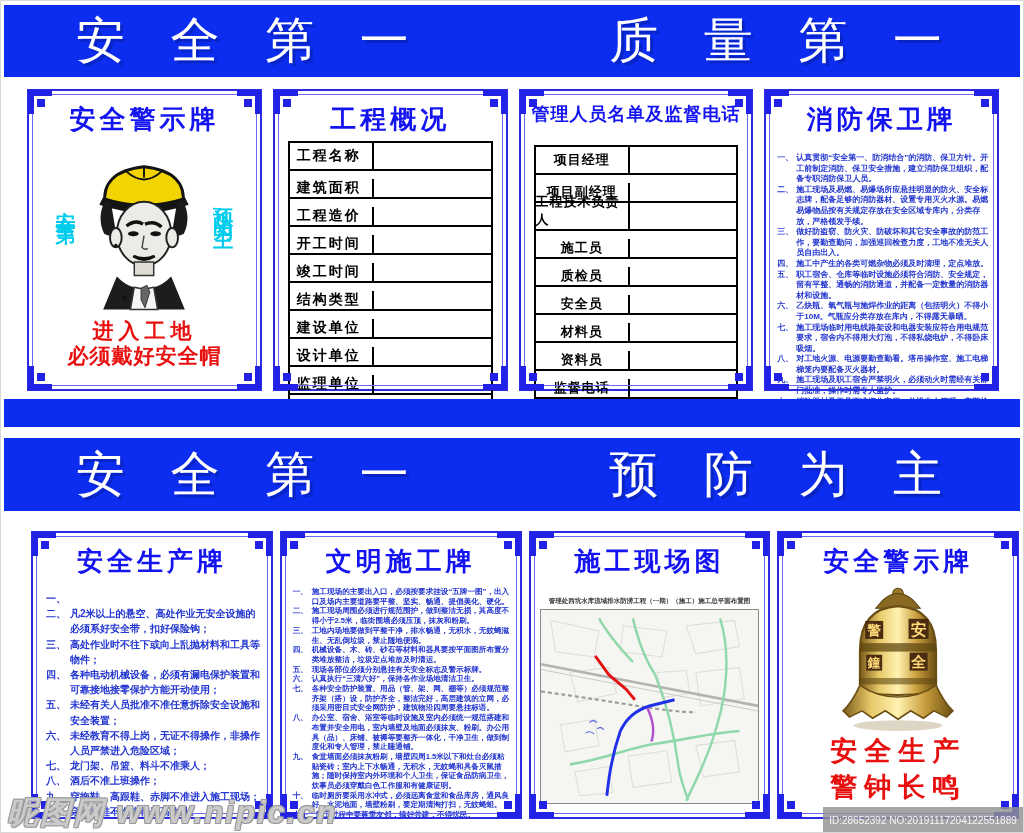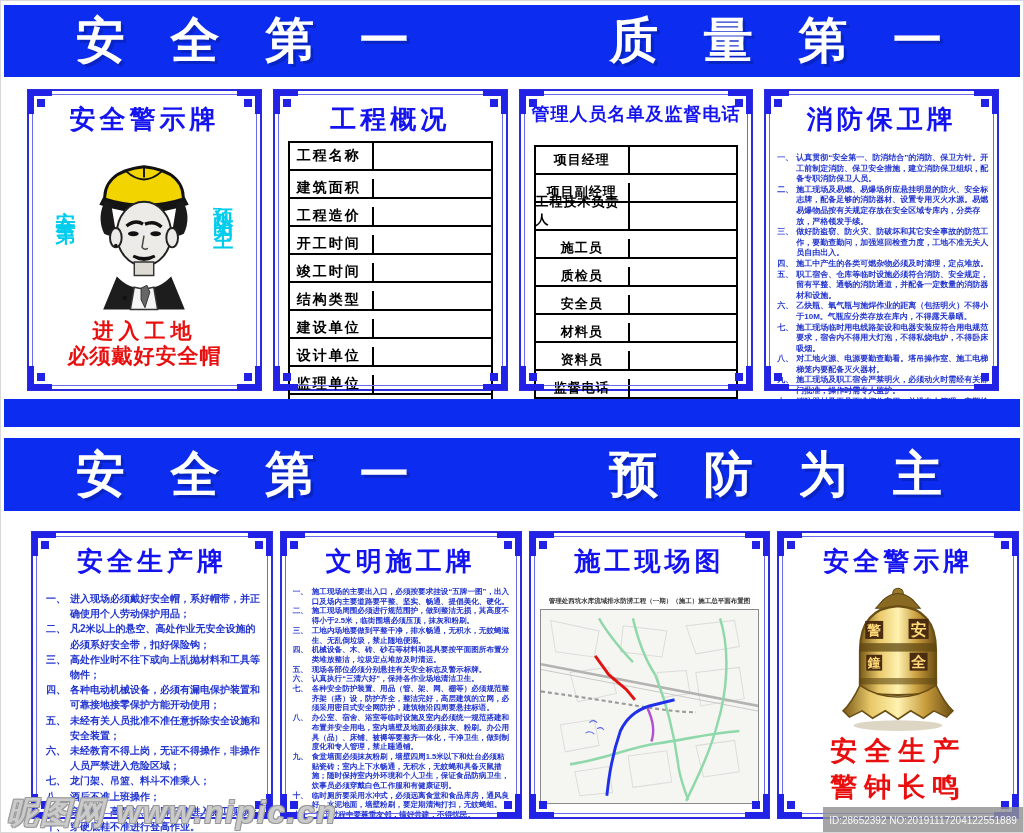--- a/index.html
+++ b/index.html
@@ -2,21 +2,21 @@
 <html><head>
 <meta charset="utf-8">
 <style>
   html,body{margin:0;padding:0;background:#eee;}
   .page{position:relative;width:1024px;height:833px;background:#fff;overflow:hidden;
         font-family:"Liberation Sans","DejaVu Sans",sans-serif;border:1px solid #d8d8d8;box-sizing:border-box;}
   
   .banner{position:absolute;left:3px;right:3px;background:#0c2cf0;color:#fff;
           display:flex;align-items:center;justify-content:space-between;
           padding:0 62px 0 72px;box-sizing:border-box;}
-  .banner .btxt{font-size:49px;font-weight:bold;letter-spacing:16px;white-space:pre;
+  .banner .btxt{font-size:49px;font-weight:normal;letter-spacing:16px;white-space:pre;
                 text-shadow:3px 3px 0 rgba(0,0,0,0.18);}
   #banner-top{top:4px;height:72px;}
   #banner-mid{top:437px;height:73px;}
   .bluestrip{position:absolute;left:3px;right:3px;top:398px;height:28px;background:#0c2cf0;}
   
   .prow{position:absolute;display:flex;}
   #row1{top:88px;left:26px;width:972px;height:302px;gap:11px;}
   #row2{top:530px;left:30px;width:988px;height:288px;gap:7px;}
   .panel{position:relative;flex:1;background:#fff;border:2px solid #2b2be0;box-sizing:border-box;}
   .panel::after{content:"";position:absolute;inset:3px;border:1px solid #6a6af0;pointer-events:none;}
@@ -345,21 +345,20 @@
   </div>
 
   <div class="prow" id="row2">
 
     <div class="panel">
       <div class="ptitle">安全生产牌</div>
       <div class="notice p5n">
 
           <div class="nitem">
             <span class="n">一、</span>
-            <span class="t">进入现场必须戴好安全帽，系好帽带，并正确使用个人劳动保护用品；</span>
           </div>
 
           <div class="nitem">
             <span class="n">二、</span>
             <span class="t">凡2米以上的悬空、高处作业无安全设施的必须系好安全带，扣好保险钩；</span>
           </div>
 
           <div class="nitem">
             <span class="n">三、</span>
             <span class="t">高处作业时不往下或向上乱抛材料和工具等物件；</span>

